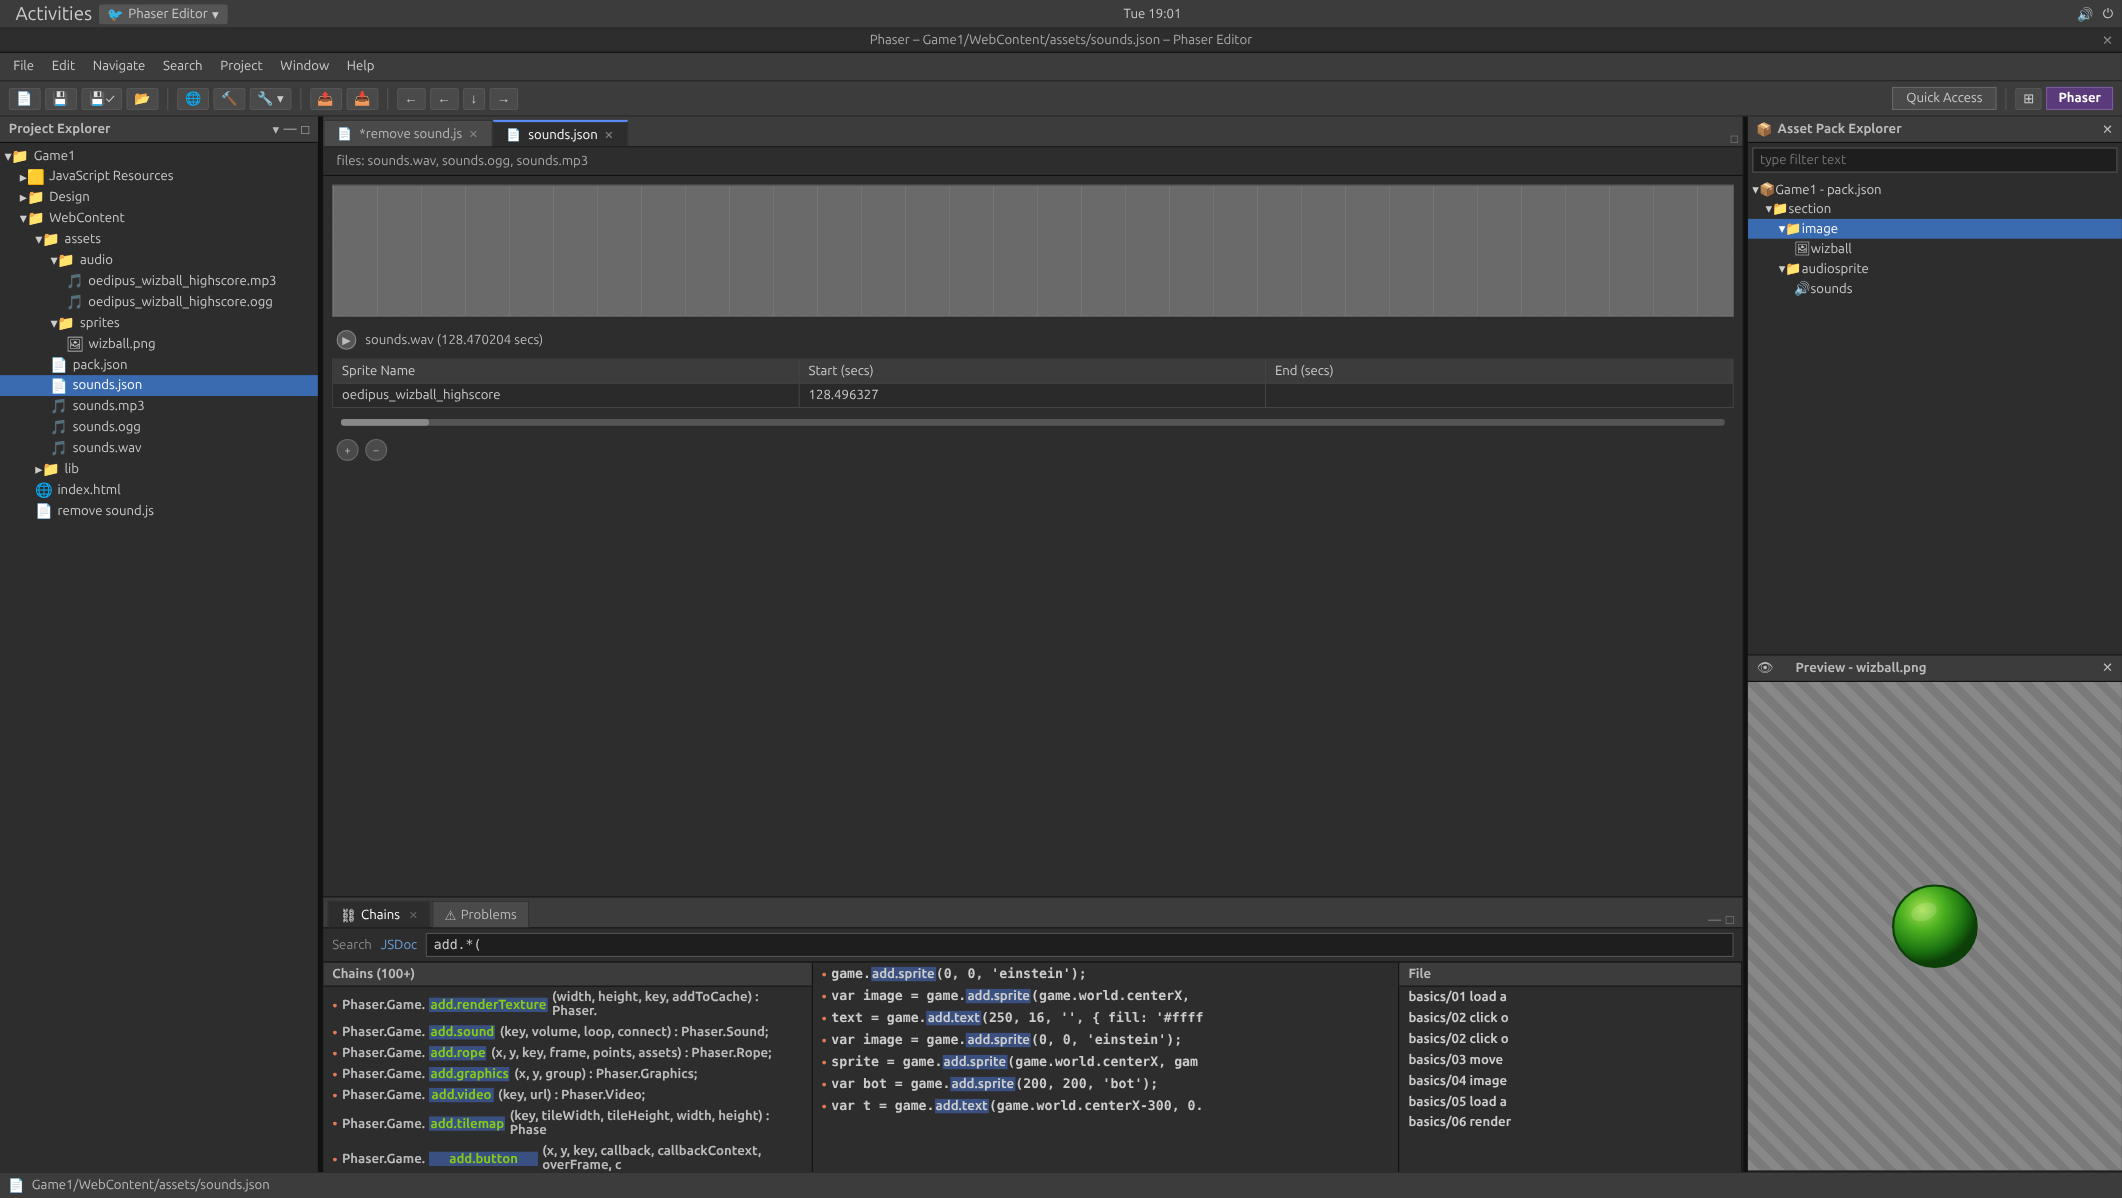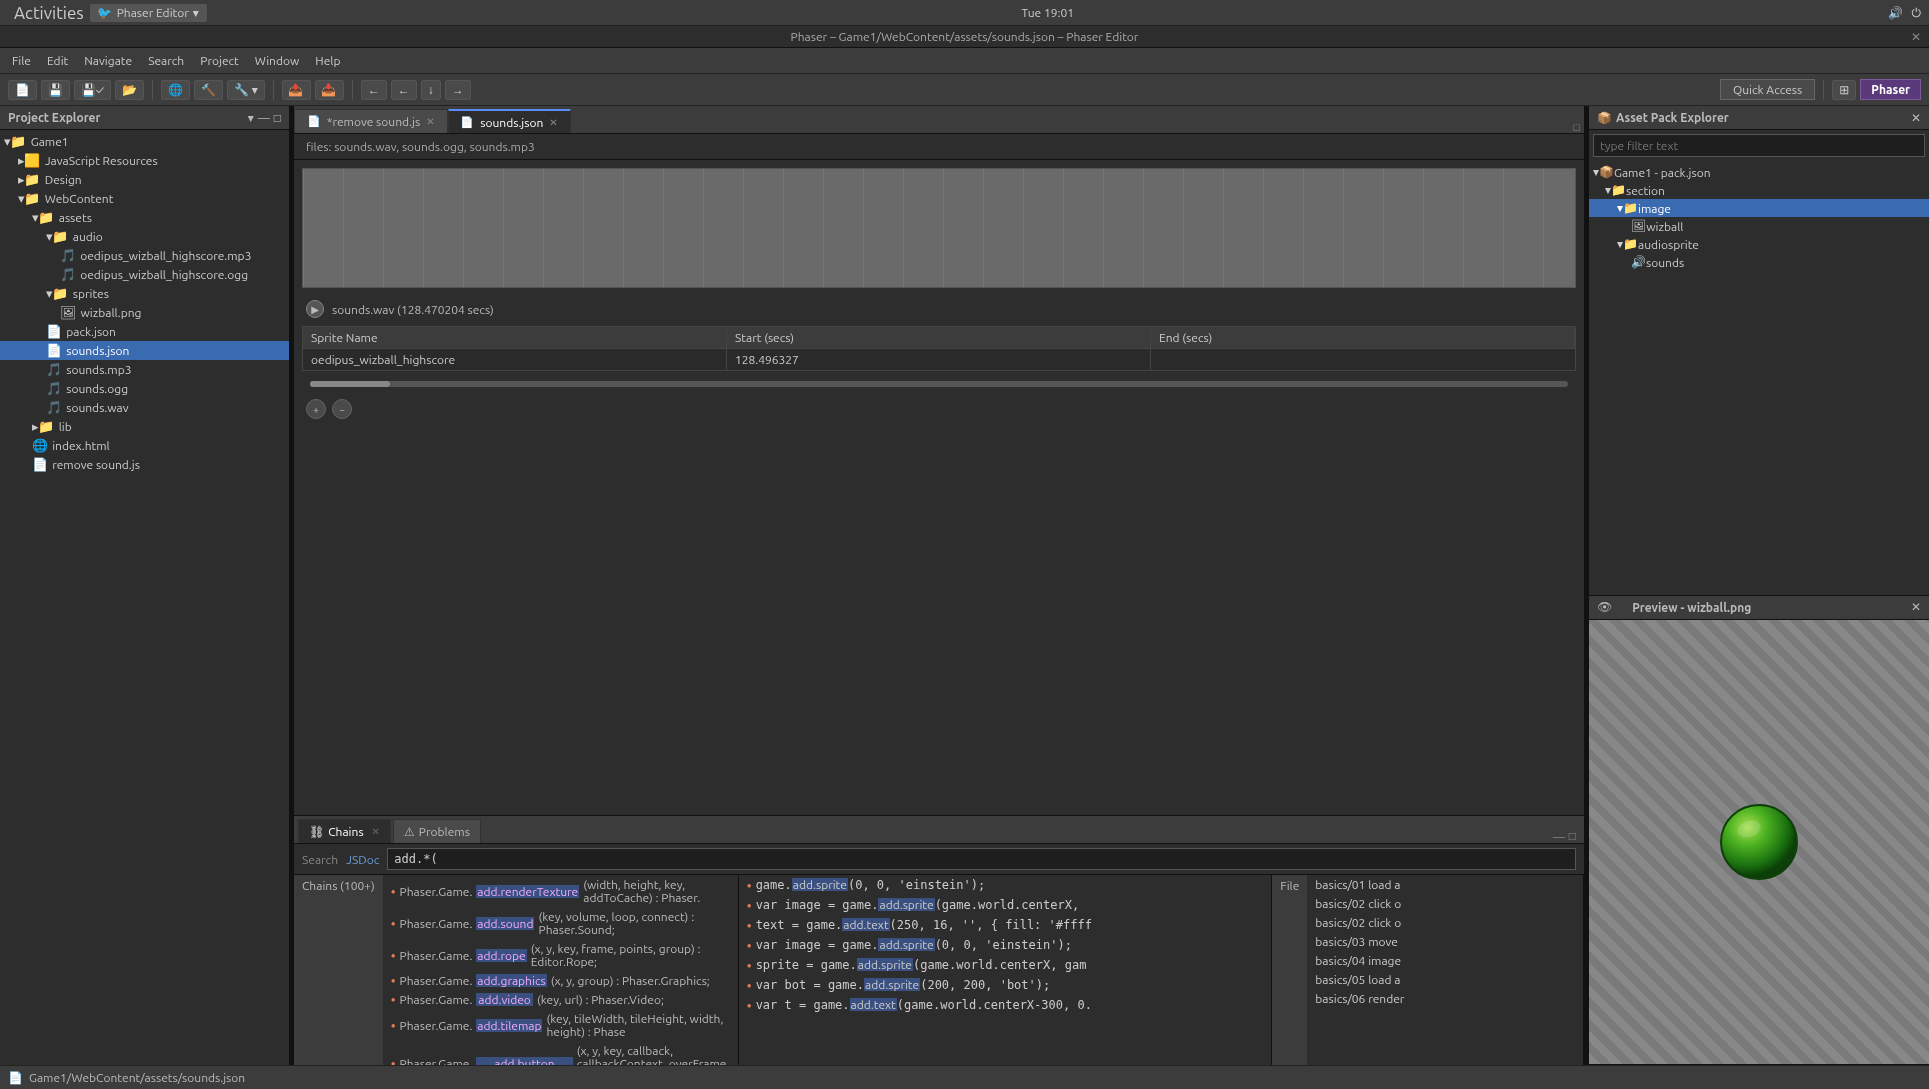--- a/index.html
+++ b/index.html
@@ -291,42 +291,44 @@
     }
 
     .chains-grid {
       display: flex;
       flex: 1;
       overflow: hidden;
     }
     .chains-col {
       flex: 1;
       display: flex;
+      flex-direction: column;
       border-right: 1px solid #111;
       overflow: hidden;
+      font-weight: bold;
     }
     .chains-col-header {
       background: #3c3c3c;
       padding: 4px 8px;
       font-size: 12px;
       color: #bbb;
       border-bottom: 1px solid #111;
     }
     .chains-list { overflow-y: auto; flex: 1; }
     .chains-item {
       padding: 3px 8px;
       font-size: 11px;
       font-family: monospace;
       cursor: pointer;
       display: flex;
       align-items: center;
       gap: 4px;
     }
     .chains-item .dot { color: #e07b54; font-size: 8px; }
-    .chains-item .method { color: #f0abfc; }
+    .chains-item .method { color: #84cc16; }
     .chains-item .params { color: #bbb; }
 
     .examples-col { flex: 1.2; }
     .file-col { flex: 0.7; }
 
     
     #right-panel {
       width: 340px;
       background: #2d2d2d;
       display: flex;
@@ -707,21 +709,21 @@
             <div class="chains-item">
               <span class="dot">●</span>
               <span style="color:#bbb;">Phaser.Game.</span>
                 <span class="method" style="background:#3a5080;padding:0 1px;">add.sound</span>
                 <span class="params">(key, volume, loop, connect) : Phaser.Sound;</span>
             </div>
             <div class="chains-item">
               <span class="dot">●</span>
               <span style="color:#bbb;">Phaser.Game.</span>
                 <span class="method" style="background:#3a5080;padding:0 1px;">add.rope</span>
-                <span class="params">(x, y, key, frame, points, group) : Editor.Rope;</span>
+                <span class="params">(x, y, key, frame, points, assets) : Phaser.Rope;</span>
             </div>
             <div class="chains-item">
               <span class="dot">●</span>
               <span style="color:#bbb;">Phaser.Game.</span>
                 <span class="method" style="background:#3a5080;padding:0 1px;">add.graphics</span>
                 <span class="params">(x, y, group) : Phaser.Graphics;</span>
             </div>
             <div class="chains-item">
               <span class="dot">●</span>
               <span style="color:#bbb;">Phaser.Game.</span>

